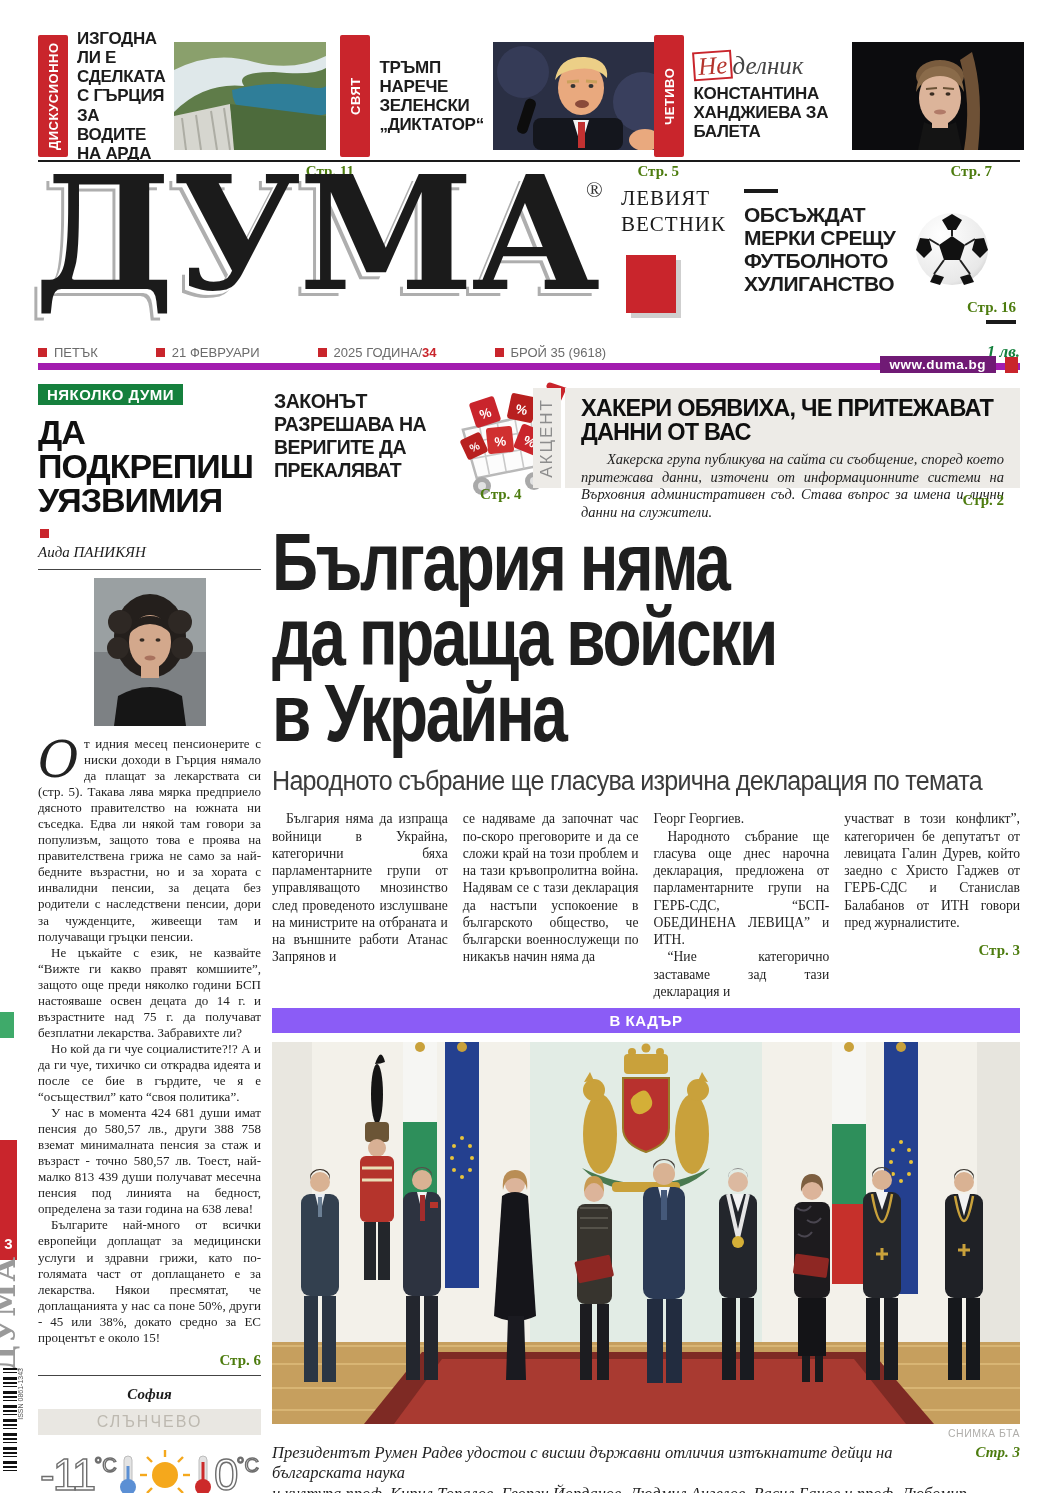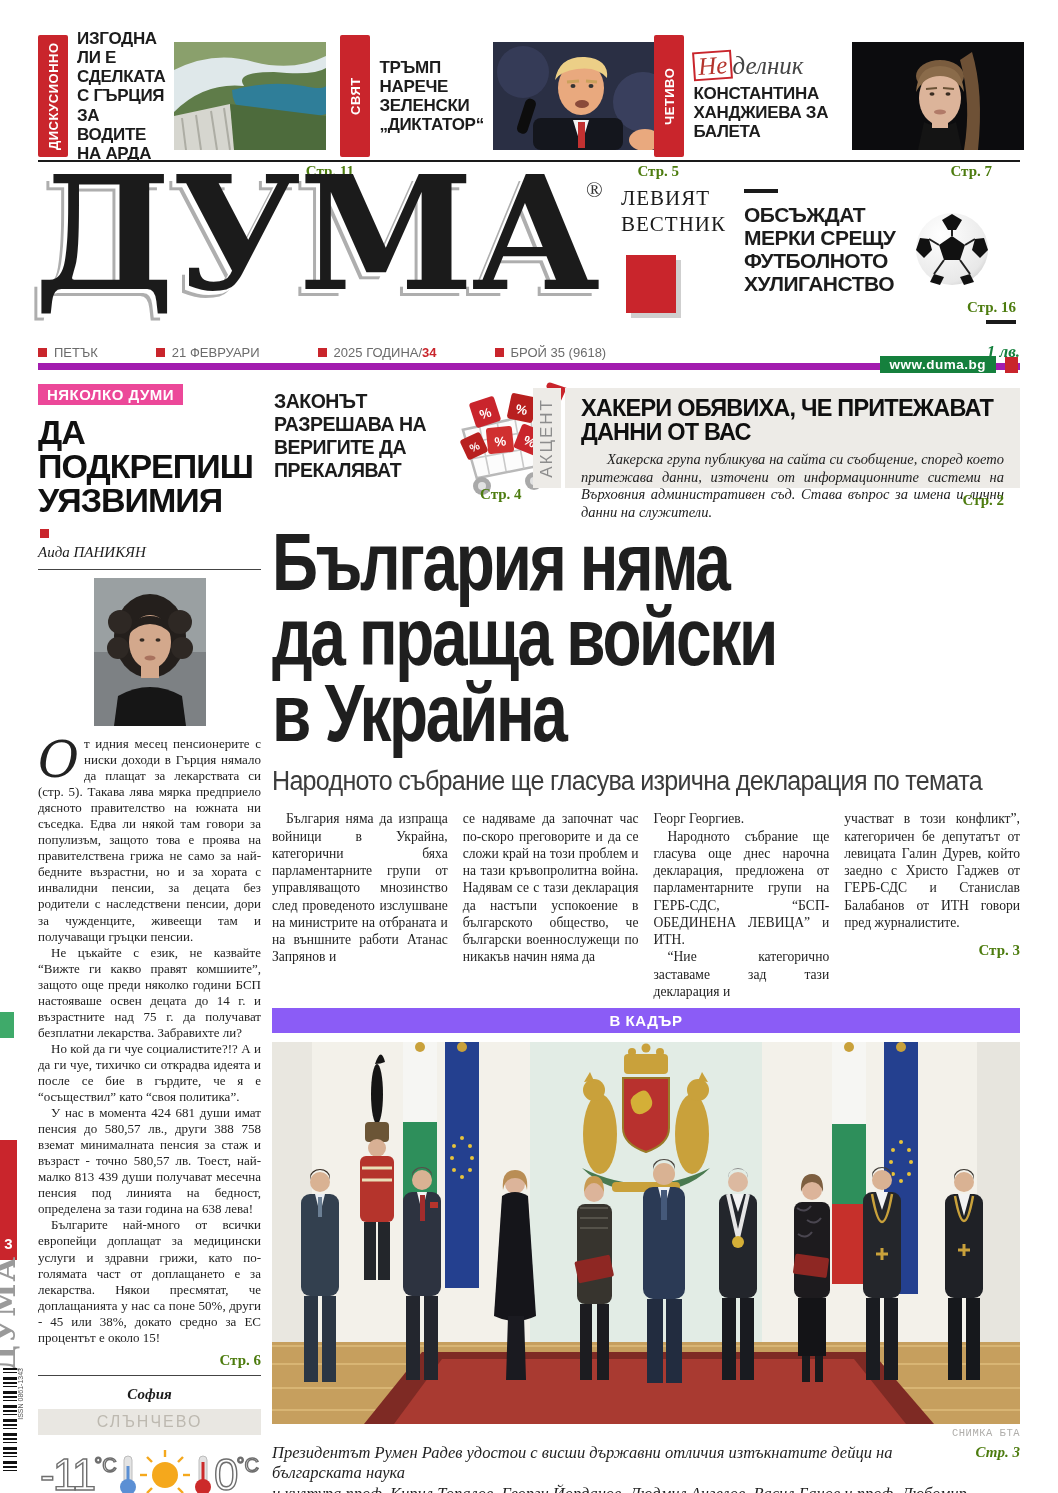--- a/index.html
+++ b/index.html
@@ -43,39 +43,39 @@
   .m-title{width:160px;font-size:21px;line-height:1.1;margin-left:38px;}
   .m-ref{display:block;text-align:right;margin-top:4px;padding-right:4px;}
   .m-dash2{width:30px;height:4px;background:#1a1a1a;margin:4px 4px 0 auto;}
   .date-strip{position:absolute;left:0;top:158px;width:982px;height:22px;display:flex;align-items:center;
               border-bottom:7px solid #a21caf;font-family:"Liberation Sans",sans-serif;font-size:13px;color:#6b6b6b;}
   .d-item{display:flex;align-items:center;margin-right:58px;}
   .d-item .sq{width:9px;height:9px;background:#c9252c;margin-right:7px;}
   .d-red{color:#c9252c;font-weight:bold;}
   .price{margin-left:auto;font-family:"Liberation Serif",serif;font-style:italic;font-weight:bold;
          font-size:17px;color:#15803d;}
-  .site-box{position:absolute;right:24px;top:173px;background:#15803d;color:#fff;
+  .site-box{position:absolute;right:24px;top:173px;background:#701a75;color:#fff;
             font-family:"Liberation Sans",sans-serif;font-weight:bold;font-size:13.5px;padding:1px 10px;letter-spacing:0.5px;}
   .site-sq{position:absolute;right:2px;top:174px;width:13px;height:16px;background:#c9252c;}
 
   
   .edge-green{position:absolute;left:0;top:1012px;width:14px;height:26px;background:#3faa6a;}
   .edge-red{position:absolute;left:0;top:1140px;width:17px;height:120px;background:#c9252c;color:#fff;
             font-family:"Liberation Sans",sans-serif;font-weight:bold;font-size:15px;
             display:flex;align-items:flex-end;justify-content:center;padding-bottom:8px;box-sizing:border-box;}
   .edge-logo{position:absolute;left:-13px;top:1255px;writing-mode:vertical-rl;transform:rotate(180deg);
              font-family:"DejaVu Serif",serif;font-weight:bold;font-size:30px;color:#9a9a9a;letter-spacing:2px;}
   .edge-barcode{position:absolute;left:3px;top:1368px;width:14px;height:104px;
      background:repeating-linear-gradient(to bottom,#111 0 2px,#fff 2px 4px,#111 4px 5px,#fff 5px 9px,#111 9px 12px,#fff 12px 14px);}
   .edge-issn{position:absolute;left:17px;top:1368px;writing-mode:vertical-rl;transform:rotate(180deg);
              font-family:"Liberation Sans",sans-serif;font-size:7px;color:#555;}
 
   
   .left-col{position:absolute;left:38px;top:384px;width:223px;}
-  .op-label{display:inline-block;background:#ec4899;color:#fff;font-family:"Liberation Sans",sans-serif;
+  .op-label{display:inline-block;background:#15803d;color:#fff;font-family:"Liberation Sans",sans-serif;
             font-weight:bold;font-size:15px;padding:2px 9px;letter-spacing:0.5px;}
   .op-title{font-family:"Liberation Sans",sans-serif;font-weight:bold;font-size:34px;line-height:1.0;
             letter-spacing:-1px;margin-top:10px;color:#111;}
   .op-bullet{width:9px;height:9px;background:#c9252c;margin:12px 0 6px 2px;}
   .op-author{font-style:italic;font-size:15px;margin:2px 0 8px;}
   .op-hr{border:none;border-top:1.5px solid #444;margin:0 0 8px;}
   .op-photo{display:block;margin:2px auto 10px;}
   .op-body{font-size:13px;line-height:1.235;text-align:justify;color:#222;}
   .op-body p{margin:0;text-indent:13px;}
   .op-body p.first{text-indent:0;}
@@ -114,21 +114,21 @@
            margin-top:16px;transform:scaleX(0.93);transform-origin:0 50%;white-space:nowrap;}
   .cols{display:flex;gap:15px;margin-top:13px;}
   .col{flex:1;font-size:13.6px;line-height:1.27;text-align:justify;color:#222;}
   .col p{margin:0;text-indent:14px;}
   .col p.np{text-indent:0;}
   .col .col-ref{text-align:right;text-indent:0;margin-top:10px;}
 
   .kader-bar{background:#8b5cf6;color:#fff;font-family:"Liberation Sans",sans-serif;font-weight:bold;
              font-size:15px;text-align:center;padding:4px 0;margin-top:8px;letter-spacing:0.5px;}
   .photo-wrap{margin-top:9px;line-height:0;}
-  .credit{font-family:Liberation Mono, monospace;font-size:10.5px;color:#b0aeab;text-align:right;
+  .credit{font-family:Liberation Sans, sans-serif;font-size:10.5px;color:#b0aeab;text-align:right;
           margin-top:4px;letter-spacing:0.5px;line-height:1;}
   .caption{font-style:italic;font-size:16.5px;line-height:1.25;margin-top:4px;color:#1f1f1f;}
   .caption .cap-ref{float:right;}
 </style>
 </head>
 <body>
 
 <div class="page">
 
   <div class="top-strip">

